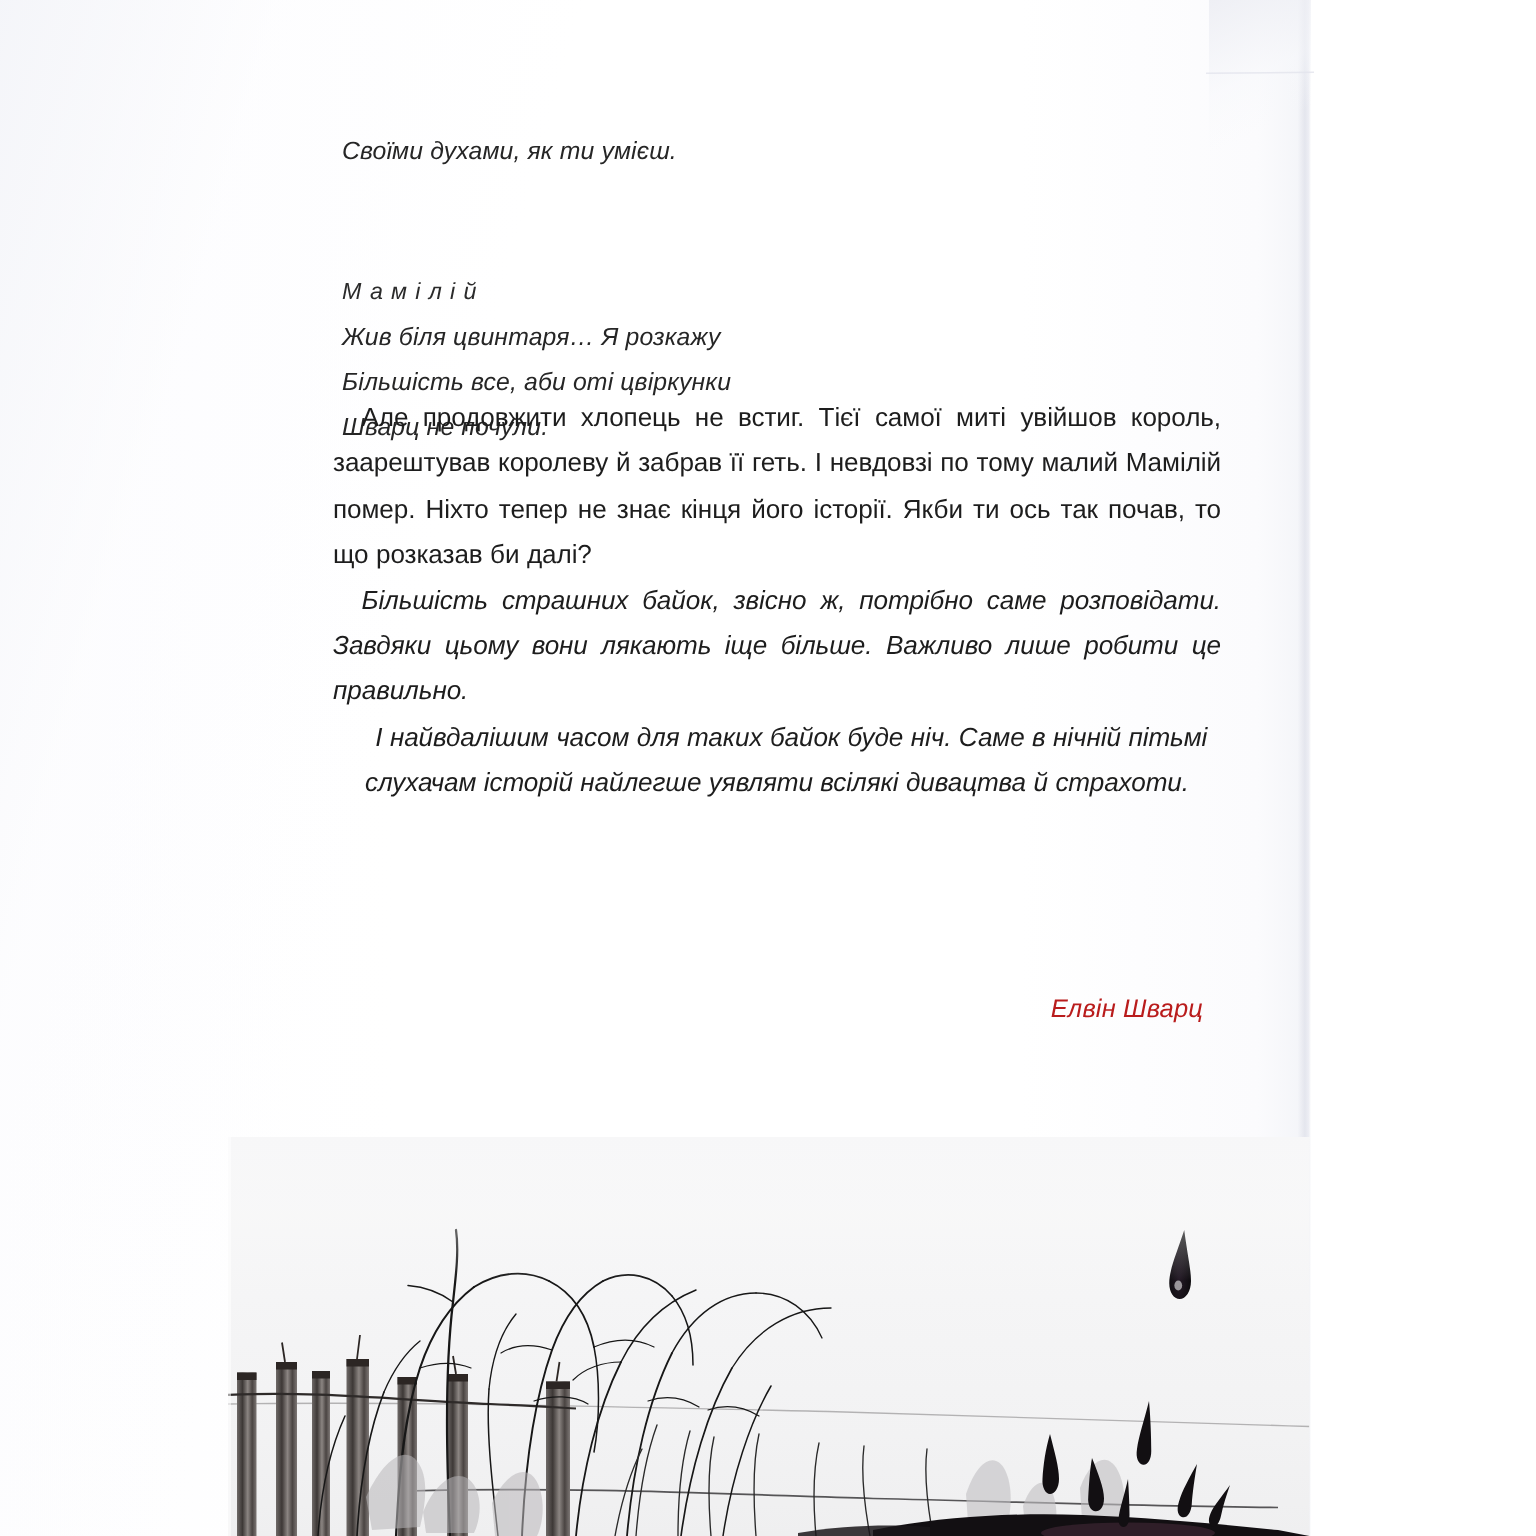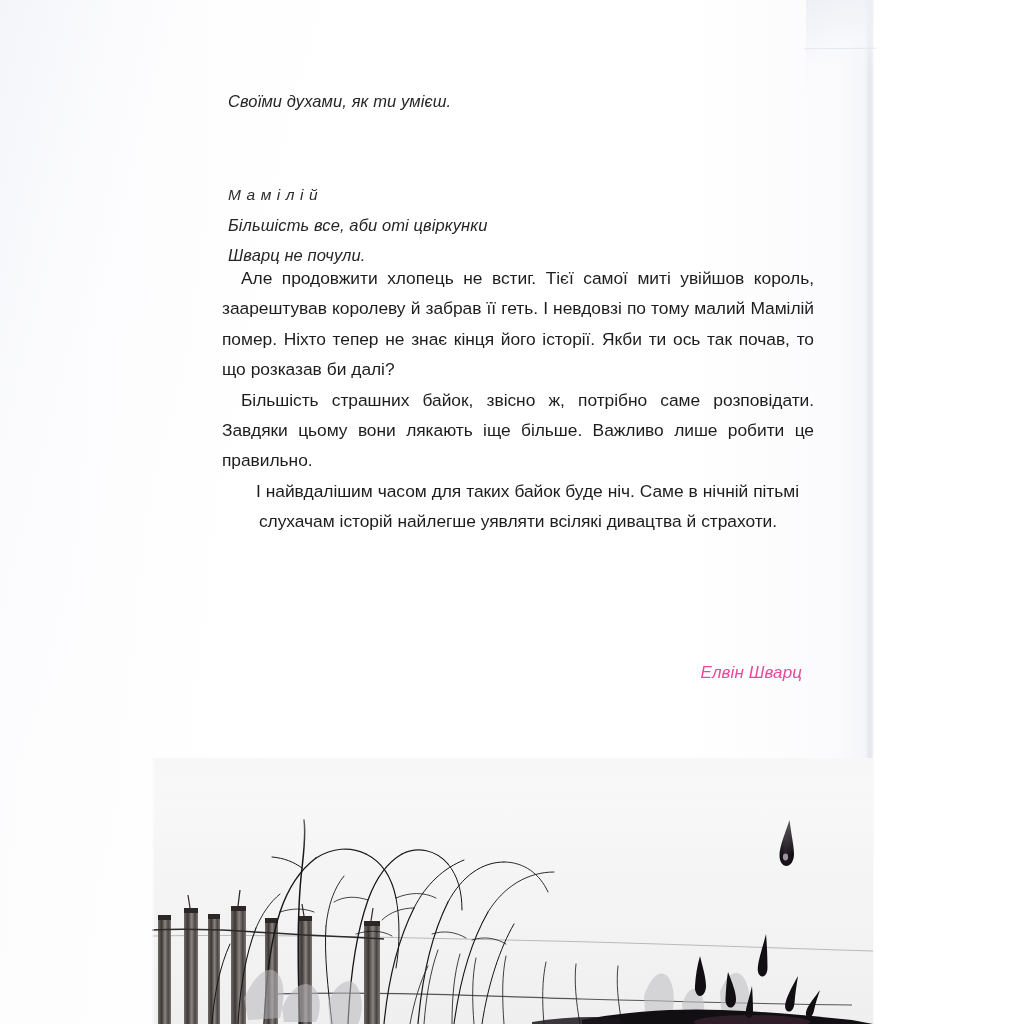--- a/index.html
+++ b/index.html
@@ -103,33 +103,33 @@
     color: #1d1d1d;
     font-size: 17.4px;
     line-height: 30.4px;
     text-align: justify;
     text-indent: 19px;
     letter-spacing: -0.05px;
     word-spacing: 0.2px;
     -webkit-hyphens: none;
     hyphens: none;
   }
-  .para + .para { margin-top: 0; }
+  .para + .para { margin-top: 0; font-style: italic; }
   .para:last-child { text-align: center; }
 
   .signature {
     position: absolute;
     left: 0;
     top: 658px;
     width: 592px;
     text-align: right;
     font-style: italic;
     font-size: 17px;
     line-height: 30px;
-    color: #ec4899;
+    color: #b91c1c;
     letter-spacing: 0.1px;
   }
   .signature div { white-space: nowrap; }
 
   
   .illustration {
     position: absolute;
     left: 152px;
     top: 758px;
     width: 721px;
@@ -156,20 +156,21 @@
   <div class="sheet-edge-right"></div>
   <div class="corner-crease"></div>
   <div class="corner-crease-line"></div>
 
   <div class="text-col">
 
     <div class="verse verse-opening">Своїми духами, як ти умієш.</div>
 
     <div class="verse verse-stanza">
       <div class="verse-speaker">Мамілій</div>
+      <div class="verse-line">Жив біля цвинтаря… Я розкажу</div>
       <div class="verse-line">Більшість все, аби оті цвіркунки</div>
       <div class="verse-line">Шварц не почули.</div>
     </div>
 
     <div class="body-block">
       <p class="para">Але продовжити хлопець не встиг. Тієї самої миті увійшов король, заарештував королеву й забрав її геть. І невдовзі по тому малий Мамілій помер. Ніхто тепер не знає кінця його історії. Якби ти ось так почав, то що розказав би далі?</p>
       <p class="para">Більшість страшних байок, звісно ж, потрібно саме розповідати. Завдяки цьому вони лякають іще більше. Важливо лише робити це правильно.</p>
       <p class="para">І найвдалішим часом для таких байок буде ніч. Саме в нічній пітьмі слухачам історій найлегше уявляти всілякі дивацтва й страхоти.</p>
     </div>
 

